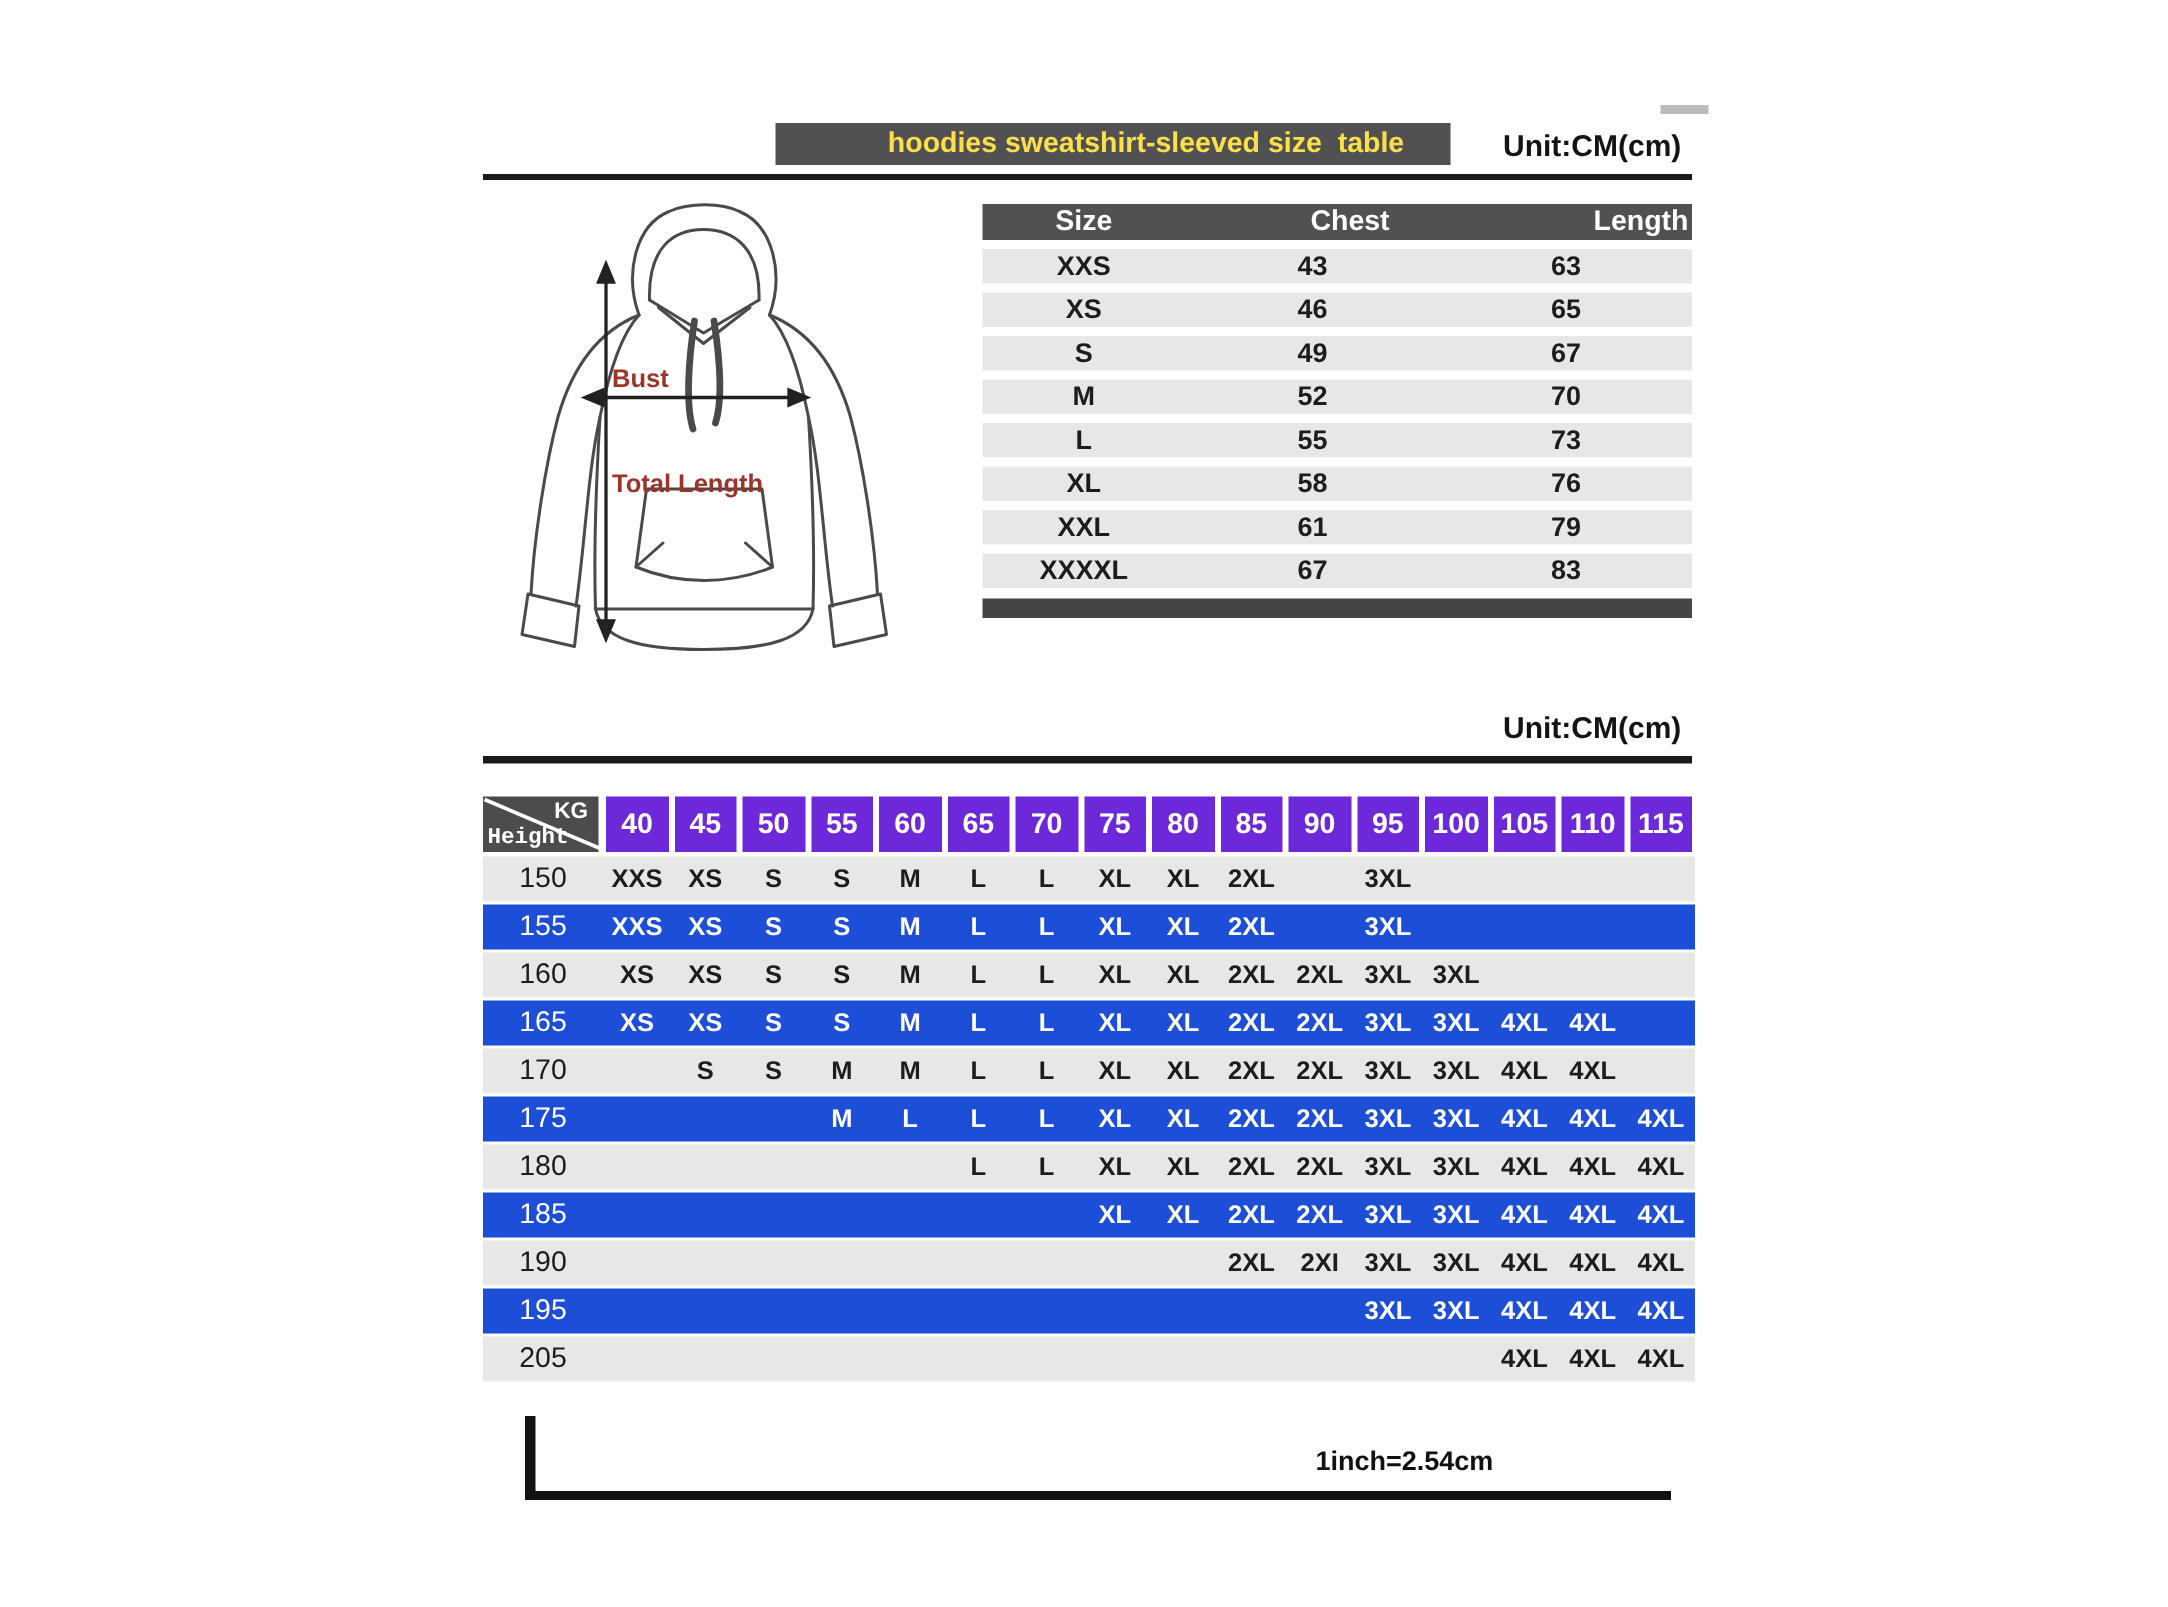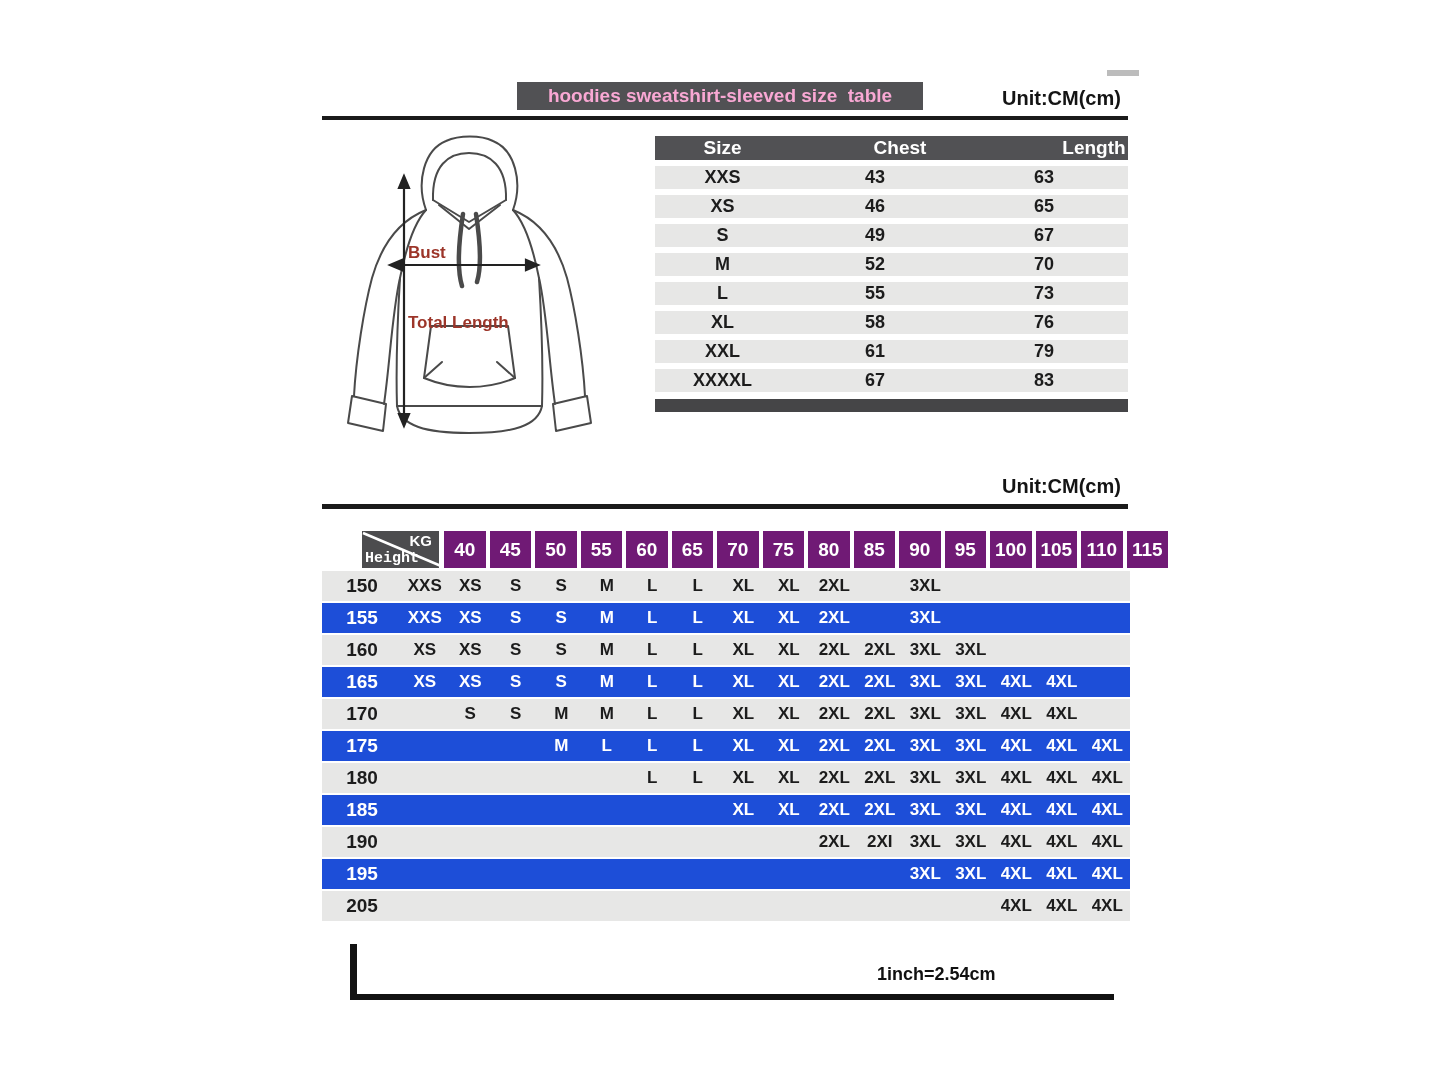--- a/index.html
+++ b/index.html
@@ -2,21 +2,21 @@
 <html><head>
 <meta charset="utf-8">
 <style>
   html,body { margin:0; padding:0; background:#ffffff; }
   .canvas {
     position:relative; width:1445px; height:1071px; background:#ffffff;
     font-family:"Liberation Sans","DejaVu Sans",sans-serif; overflow:hidden;
   }
   .artifact { position:absolute; left:1107px; top:70px; width:32px; height:6px; background:#bcbcbc; }
 
-  .bar { position:absolute; background:#515154; color:#f9a8d4; font-weight:bold; text-align:center; white-space:pre; }
+  .bar { position:absolute; background:#515154; color:#fde047; font-weight:bold; text-align:center; white-space:pre;padding-left:44px; }
   .title1 { left:517px; top:82px; width:406px; height:28px; line-height:28px; font-size:19px; }
   .title2 { left:440px; top:466px; width:556px; height:30px; line-height:30px; font-size:19px; }
 
   .unit { position:absolute; font-weight:bold; font-size:20px; color:#141414; white-space:pre; }
   .unit1 { left:1002px; top:87px; }
   .unit2 { left:1002px; top:475px; }
 
   .rule { position:absolute; background:#1a1a1a; }
   .rule1 { left:322px; top:116px; width:806px; height:4px; }
   .rule2 { left:322px; top:504px; width:806px; height:5px; }
@@ -26,32 +26,32 @@
   
   .size-table { position:absolute; left:655px; top:136px; width:473px; }
   .st-header { display:grid; grid-template-columns:135px 170px 168px; background:#515154; height:24px;gap:25px; }
   .st-hcell { color:#ffffff; font-weight:bold; font-size:19px; line-height:24px; text-align:center; }
   .st-row { display:grid; grid-template-columns:135px 170px 168px; background:#e7e7e6; height:23px; margin-top:6px; }
   .st-cell { color:#1c1c1c; font-weight:bold; font-size:18px; line-height:23px; text-align:center; }
   .st-strip { height:13px; background:#454547; margin-top:7px; }
 
   
   .matrix { position:absolute; left:322px; top:531px; width:808px; }
-  .mx-header { display:grid; grid-template-columns:80px repeat(16,45.5px); height:37px;margin-left:40px; }
+  .mx-header { display:grid; grid-template-columns:80px repeat(16,45.5px); height:37px; }
   .mx-corner { position:relative; background:#4c4c4e; margin-right:3px; }
   .mx-corner svg { position:absolute; left:0; top:0; }
   .mx-kg { position:absolute; top:1px; right:7px; color:#fff; font-weight:bold; font-size:15px; }
   .mx-height { position:absolute; bottom:1px; left:3px; color:#fff; font-weight:bold; font-size:15px;font-family:Liberation Mono, monospace; }
   .mx-hcell { padding:0 2px; box-sizing:border-box; }
-  .mx-hbox { background:#701a75; color:#fff; font-weight:bold; font-size:19px; height:37px; line-height:37px; text-align:center; }
+  .mx-hbox { background:#6d28d9; color:#fff; font-weight:bold; font-size:19px; height:37px; line-height:37px; text-align:center; }
   #mx-body { margin-top:3px; }
   .mx-row { display:grid; grid-template-columns:80px repeat(16,45.5px); height:30px; margin-top:2px; }
   .mx-row.light { background:#e7e7e6; }
   .mx-row.dark  { background:#1d4ed8; }
-  .mx-label { font-weight:bold; font-size:19px; line-height:30px; text-align:center; }
+  .mx-label { font-weight:normal; font-size:19px; line-height:30px; text-align:center; }
   .mx-cell  { font-weight:bold; font-size:17px; line-height:30px; text-align:center; }
   .mx-row.light .mx-label, .mx-row.light .mx-cell { color:#1c1c1c; }
   .mx-row.dark .mx-label,  .mx-row.dark .mx-cell  { color:#ffffff; }
 
   
   .fnote-vbar  { position:absolute; left:350px; top:944px; width:7px;  height:56px; background:#121212; }
   .fnote-hline { position:absolute; left:350px; top:994px; width:764px; height:6px; background:#121212; }
   .fnote-text  { position:absolute; left:368px; top:962px; font-weight:bold; font-size:18px; color:#111; white-space:pre; }
   .fnote-conv  { position:absolute; left:877px; top:964px; font-weight:bold; font-size:18px; color:#111; }
 </style>

